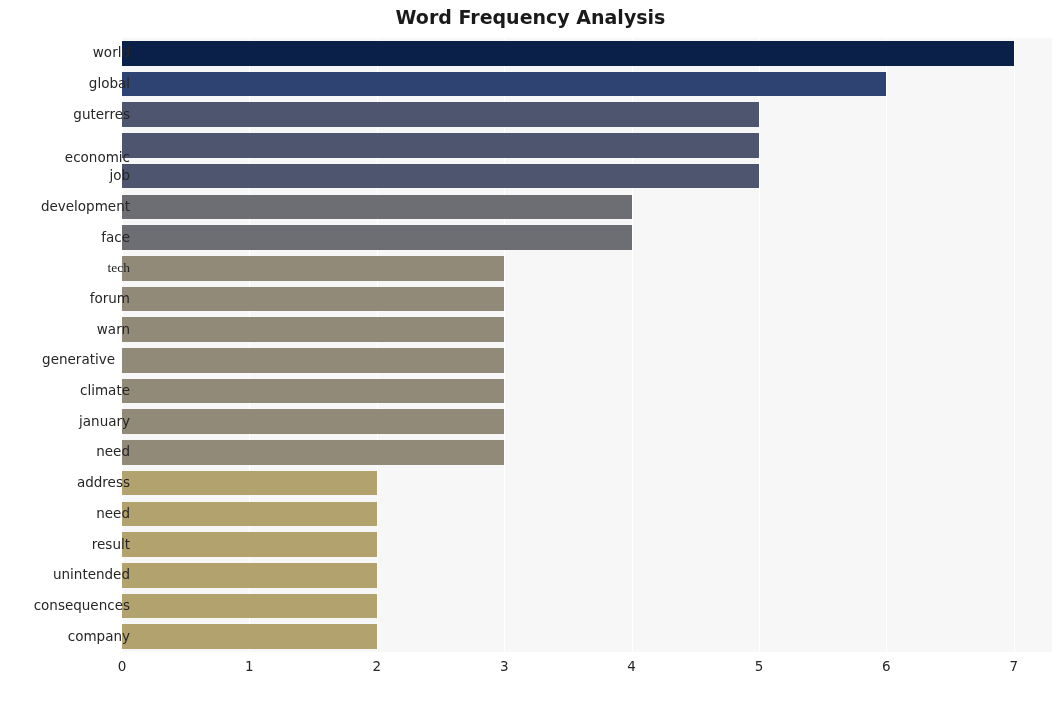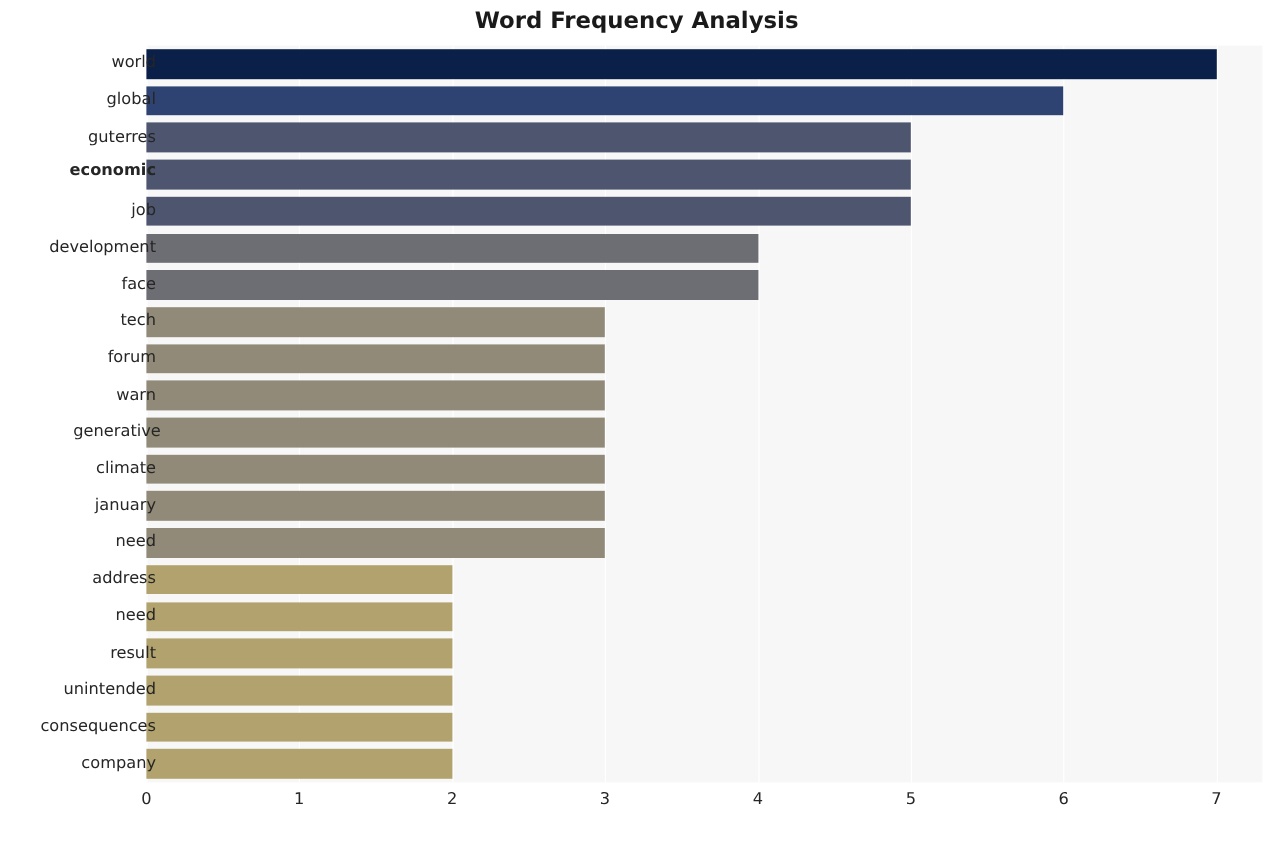--- a/index.html
+++ b/index.html
@@ -189,28 +189,28 @@
         <div class="bar-row" style="top: 586.37px; height: 24.56px;">
           <div class="bar" style="width: 254.795px; background: rgb(178, 163, 110);"></div>
         </div>
       </div>
   </div>
 
   <div class="ylabels">
       <div class="ylabel" style="top: 8.35px; right: 12px;">world</div>
       <div class="ylabel" style="top: 39.05px; right: 12px;">global</div>
       <div class="ylabel" style="top: 69.75px; right: 12px;">guterres</div>
-      <div class="ylabel" style="top: 98px; right: 12px; font-weight: bold;">economic</div>
+      <div class="ylabel" style="top: 113px; right: 12px;">economic</div>
       <div class="ylabel" style="top: 131.15px; right: 12px;">job</div>
       <div class="ylabel" style="top: 161.85px; right: 12px;">development</div>
       <div class="ylabel" style="top: 192.55px; right: 12px;">face</div>
-      <div class="ylabel" style="top: 223.25px; right: 12px;">tech</div>
+      <div class="ylabel" style="top: 223.25px; right: 12px; font-family: Liberation Serif, serif;">tech</div>
       <div class="ylabel" style="top: 253.95px; right: 12px;">forum</div>
       <div class="ylabel" style="top: 284.65px; right: 12px; text-align: center;">warn</div>
-      <div class="ylabel" style="top: 315.35px; right: 8px;">generative</div>
+      <div class="ylabel" style="top: 315.35px; right: 27px;">generative</div>
       <div class="ylabel" style="top: 346.05px; right: 12px;">climate</div>
       <div class="ylabel" style="top: 376.75px; right: 12px;">january</div>
       <div class="ylabel" style="top: 407.45px; right: 12px;">need</div>
       <div class="ylabel" style="top: 438.15px; right: 12px;">address</div>
       <div class="ylabel" style="top: 468.85px; right: 12px;">need</div>
       <div class="ylabel" style="top: 499.55px; right: 12px;">result</div>
       <div class="ylabel" style="top: 530.25px; right: 12px;">unintended</div>
       <div class="ylabel" style="top: 560.95px; right: 12px;">consequences</div>
       <div class="ylabel" style="top: 591.65px; right: 12px;">company</div>
     </div>

